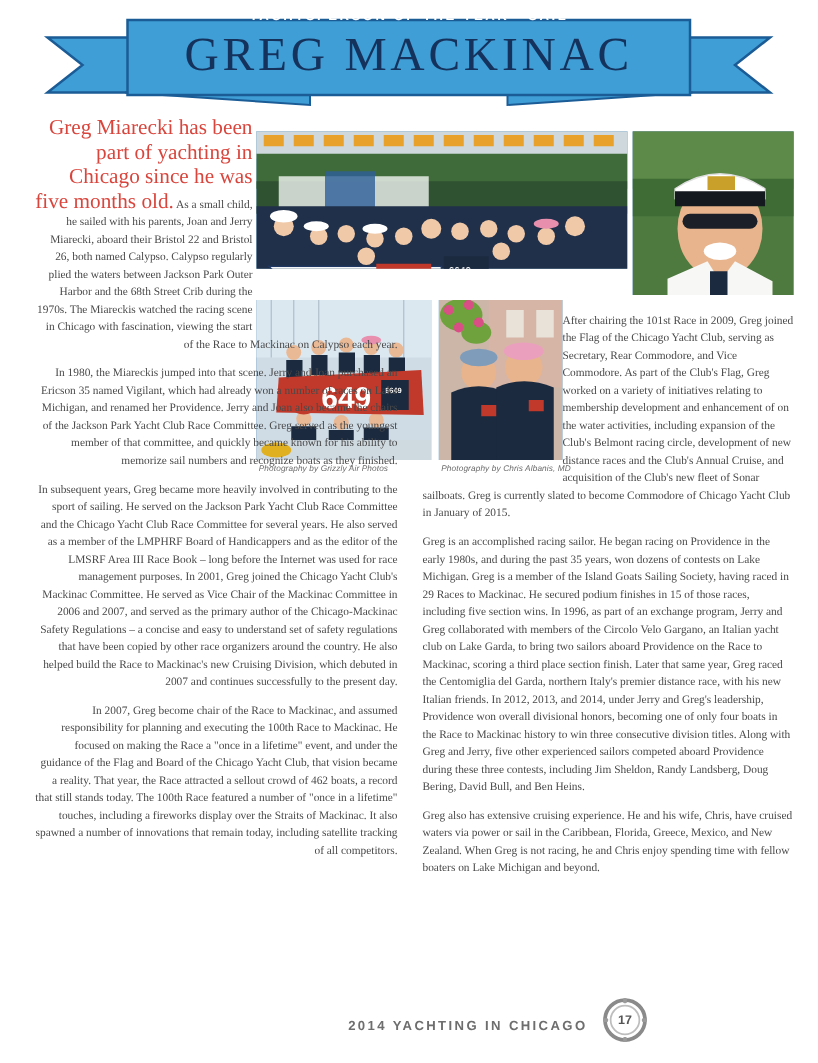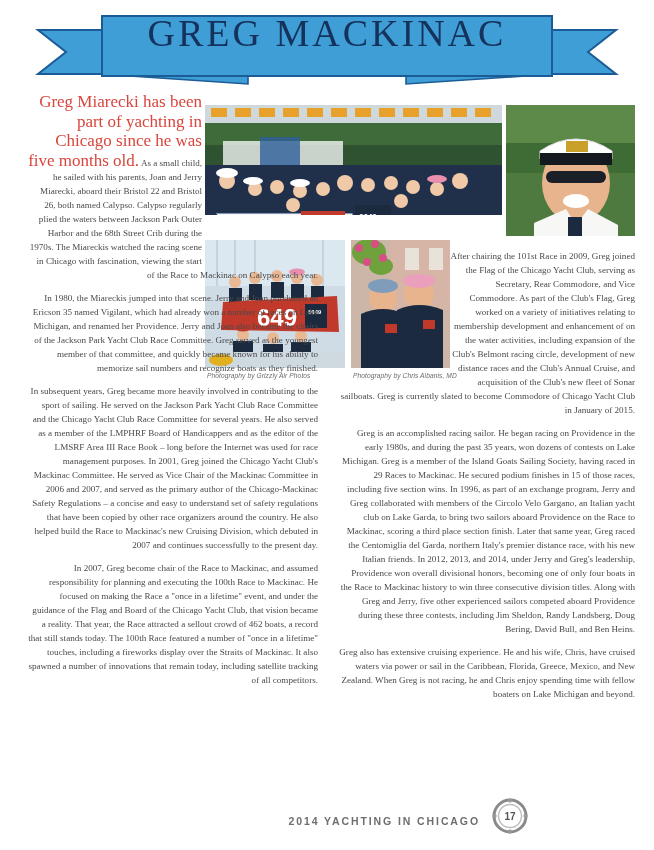--- a/index.html
+++ b/index.html
@@ -26,21 +26,21 @@
 
   
   .page{position:absolute;left:0;top:92px;width:654px;height:700px;}
 
   .colL{
     position:absolute;left:28px;top:0;width:290px;height:700px;
     font-size:9.1px;line-height:14.0px;text-align:right;
   }
   .colR{
     position:absolute;left:338px;top:157px;width:297px;height:545px;
-    font-size:9.1px;line-height:14.0px;text-align:right;
+    font-size:9.1px;line-height:14.0px;text-align:left;
   }
   .colL p, .colR p{margin:0 0 9px 0;}
   .lead{
     color:#d9453c;font-size:17px;line-height:19.5px;
   }
   .colL p.first{font-size:9.1px;line-height:14.0px;}
 
   
   .shapeL{float:right;width:116px;height:168px;shape-outside:content-box;}
   .shapeR{float:left;width:112px;height:140px;}
@@ -53,21 +53,21 @@
   .ph-mid-right{left:351px;top:240px;width:99px;height:128px;}
 
   .cap{
     position:absolute;font-family:"Liberation Sans", sans-serif;
     font-size:6.6px;font-style:italic;color:#6b6b6b;letter-spacing:.1px;
   }
   .cap-a{left:207px;top:372px;}
   .cap-b{left:353px;top:372px;}
 
   
-  .footer{position:absolute;left:10px;bottom:14px;width:540px;height:40px;}
+  .footer{position:absolute;left:0;bottom:14px;width:540px;height:40px;}
   .foot-txt{
     position:absolute;right:70px;bottom:9px;
     font-family:"Liberation Sans", sans-serif;
     font-size:10.5px;letter-spacing:1.9px;color:#6e6e6e;font-weight:600;
   }
   .porthole{position:absolute;right:22px;bottom:2px;width:36px;height:36px;}
   .pnum{
     position:absolute;right:22px;bottom:2px;width:36px;height:36px;
     display:flex;align-items:center;justify-content:center;
     font-family:"Liberation Sans", sans-serif;font-size:10px;color:#555;font-weight:600;
@@ -84,20 +84,21 @@
     <polygon points="616,22 406,22 406,66 616,66 588,44" fill="#3f9ed6" stroke="#1b5c96" stroke-width="2"></polygon>
 
     <polygon points="100,66 248,66 248,76" fill="#3f9ed6" stroke="#1b5c96" stroke-width="1.6"></polygon>
 
     <polygon points="554,66 406,66 406,76" fill="#3f9ed6" stroke="#1b5c96" stroke-width="1.6"></polygon>
 
     <rect x="102" y="8" width="450" height="60" fill="#3f9ed6" stroke="#1b5c96" stroke-width="2"></rect>
   </svg>
 </div>
 <div class="banner-text">
+  <p class="kicker">YACHTSPERSON OF THE YEAR - SAIL</p>
   <p class="name-title">GREG MACKINAC</p>
 </div>
 
 <div class="photo ph-top-left">
   <svg width="297" height="131" viewBox="0 0 297 131" xmlns="http://www.w3.org/2000/svg">
     <rect width="297" height="131" fill="#9dc4d8"></rect>
     <rect x="0" y="0" width="297" height="22" fill="#cfd8dc"></rect>
     <g fill="#e8a12a">
       <rect x="6" y="3" width="16" height="9"></rect>
         <rect x="30" y="3" width="16" height="9"></rect>

